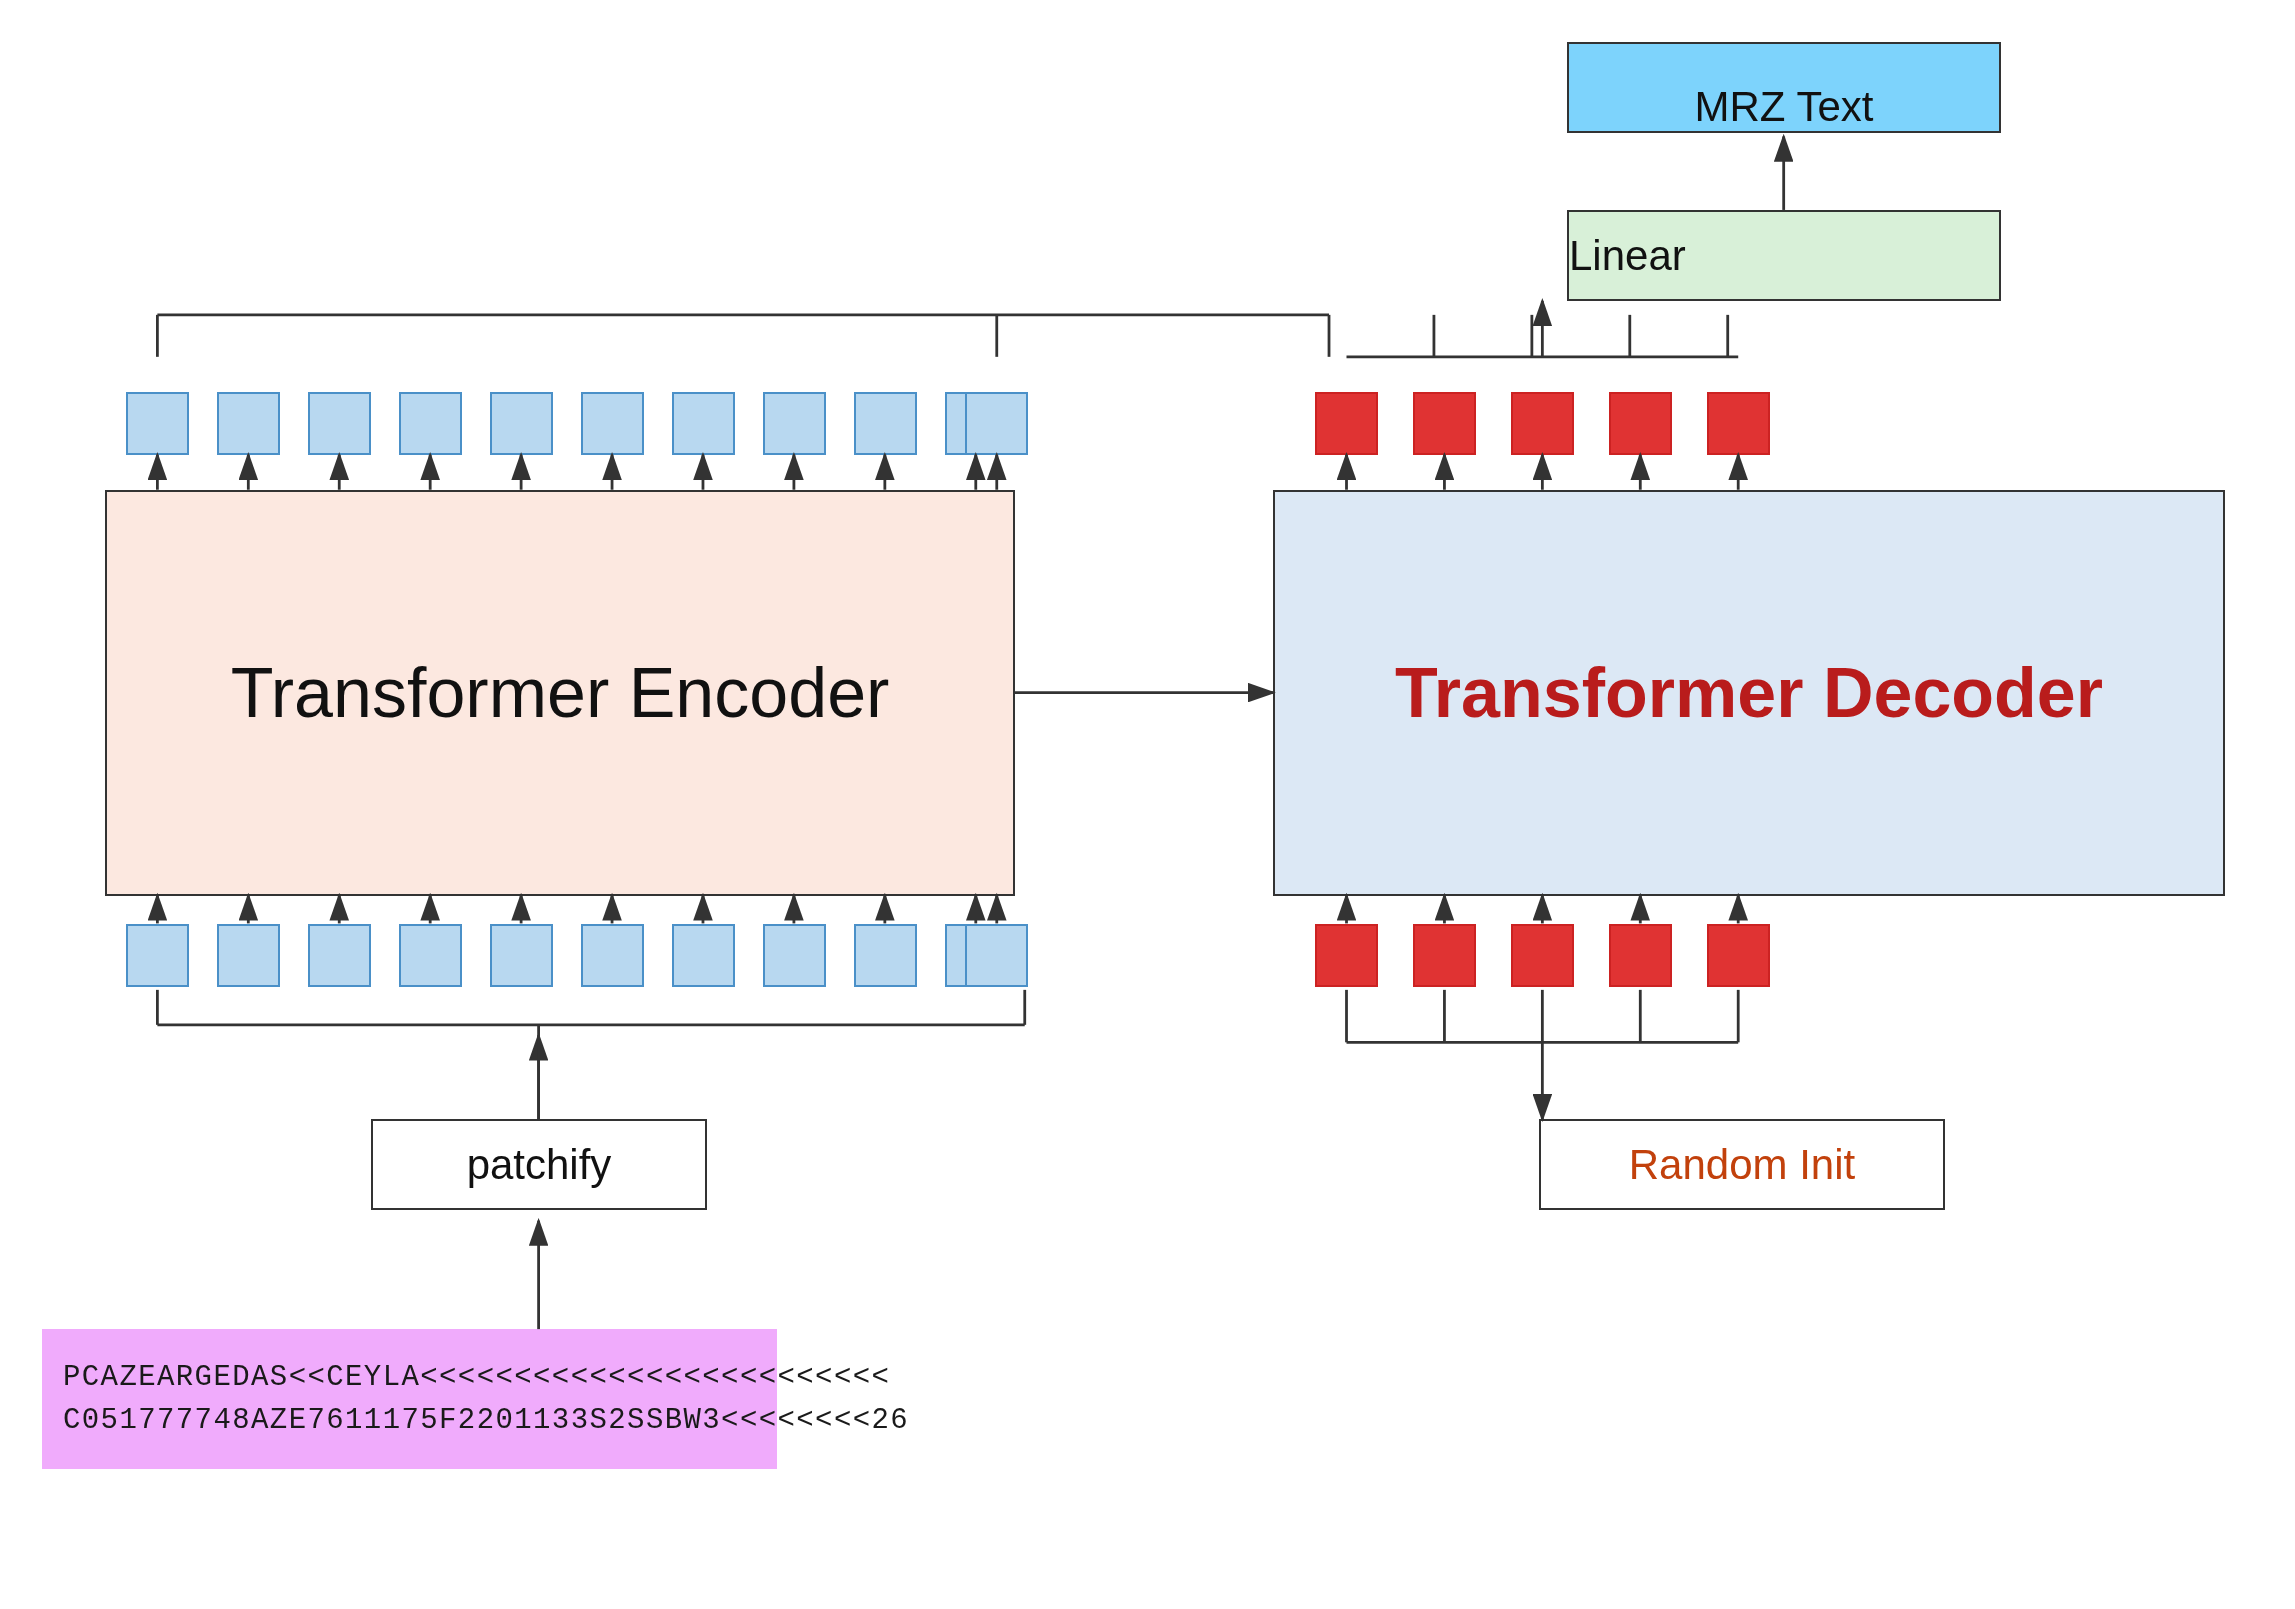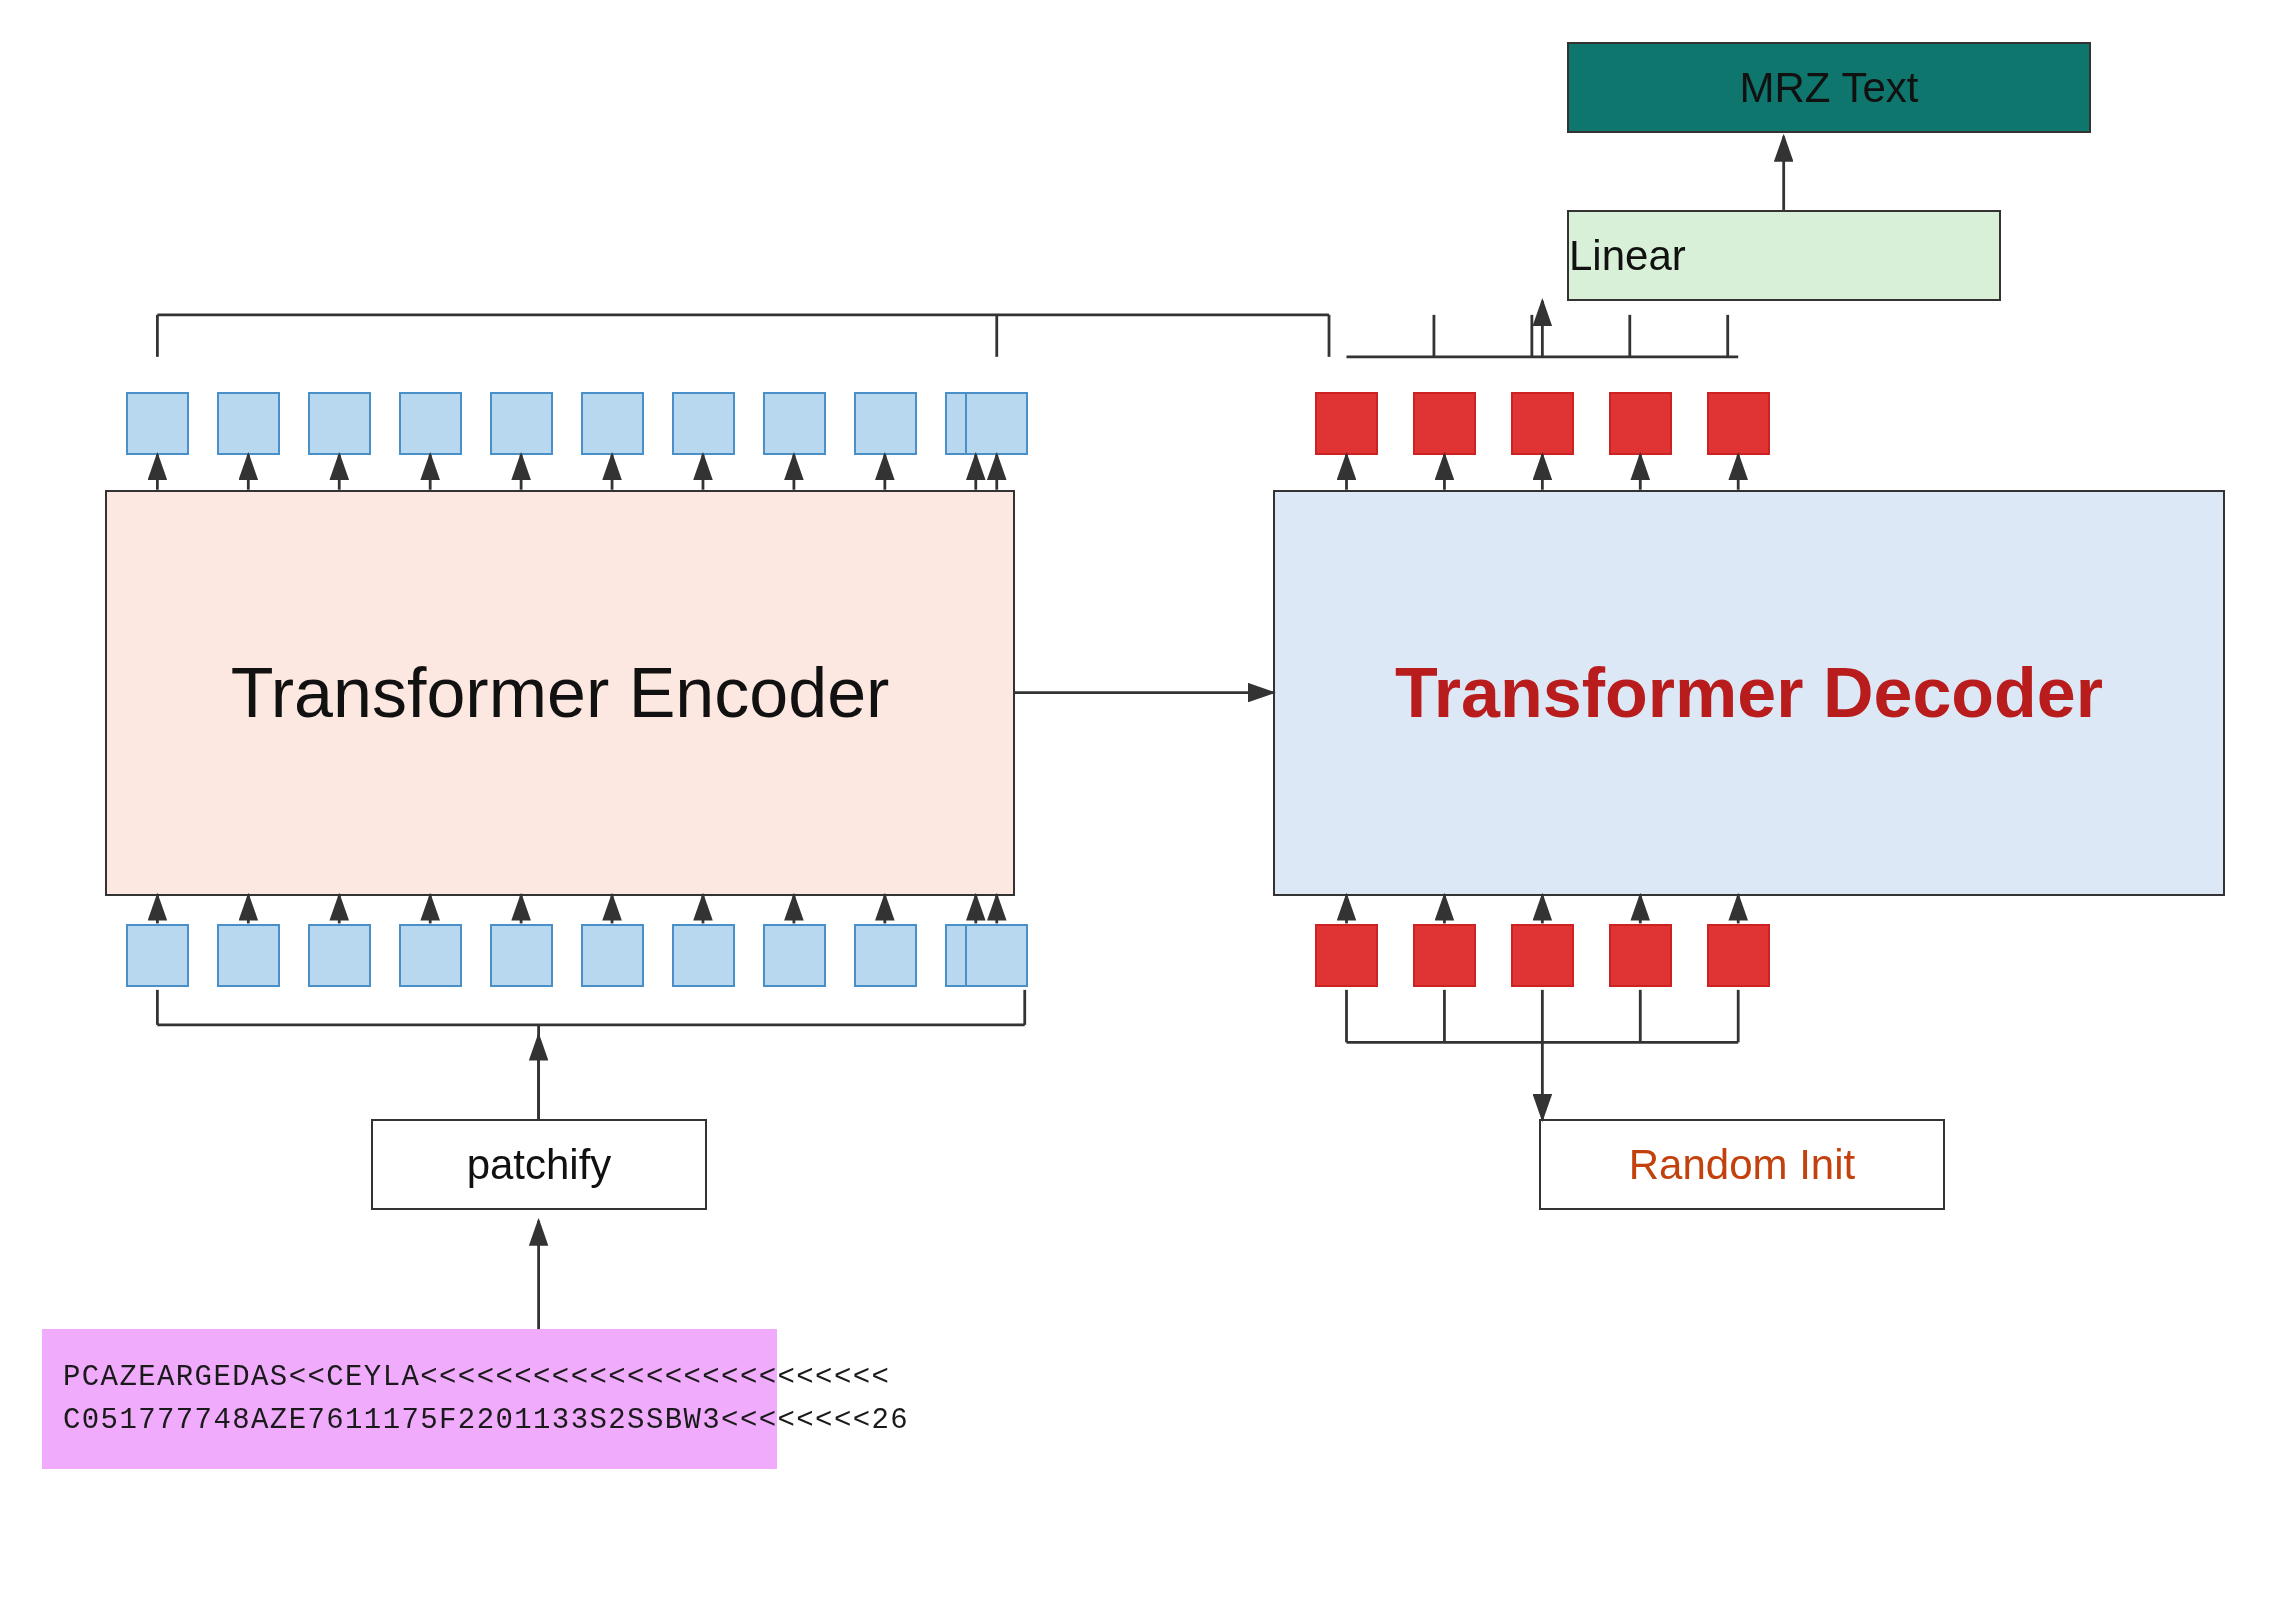--- a/index.html
+++ b/index.html
@@ -17,26 +17,26 @@
       top: 0; left: 0;
       width: 2295px;
       height: 1609px;
     }
 
     
     .mrz-text-box {
       position: absolute;
       top: 42px;
       left: 1567px;
-      width: 524px;
+      width: 434px;
       height: 91px;
       border: 2.1px solid #333;
-      background: #0f766e;
-      display: flex;
-      align-items: center;
+      background: #7dd3fc;
+      display: flex;
+      align-items: flex-end;
       justify-content: center;
     }
     .mrz-text-box span {
       font-size: 42px;
       font-weight: 400;
       color: #111;
     }
 
     
     .linear-box {

